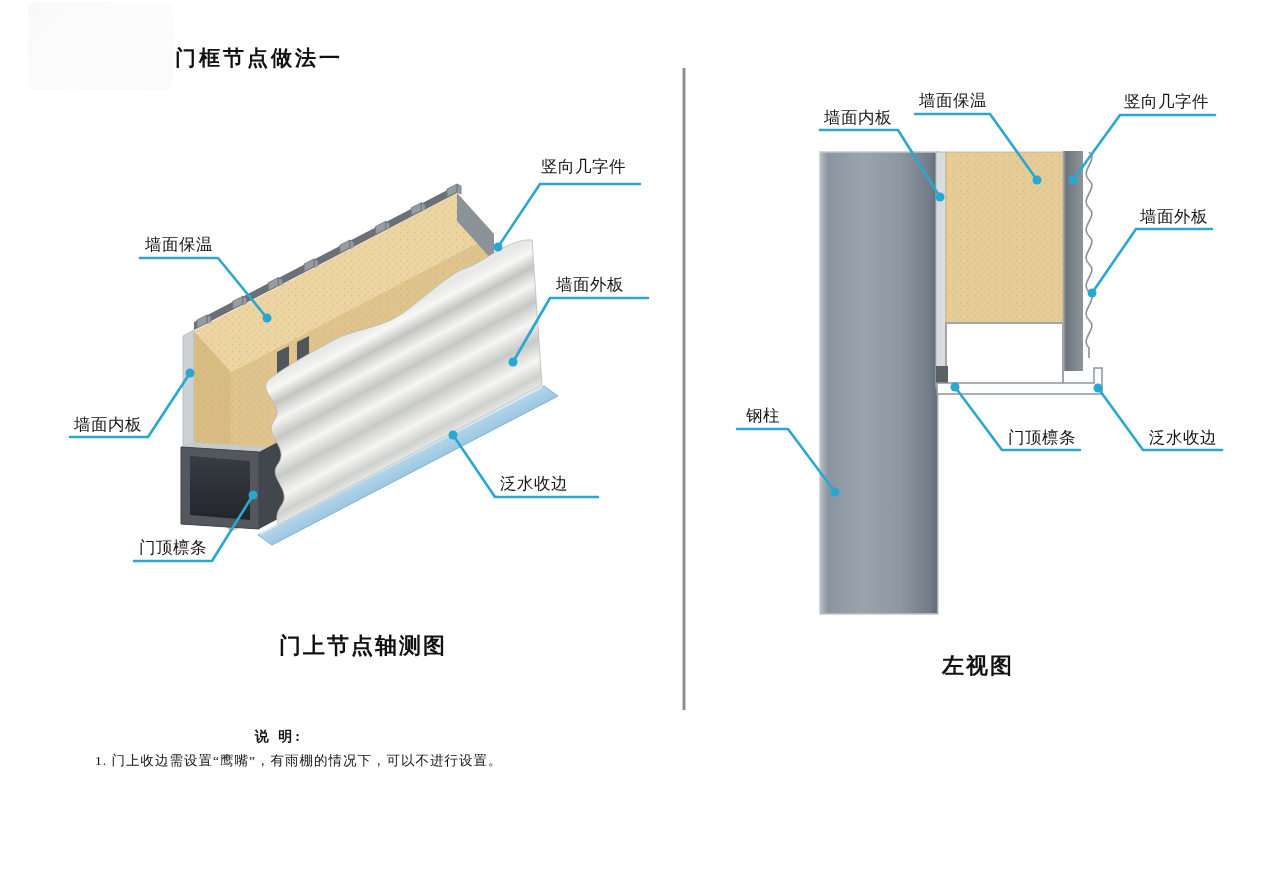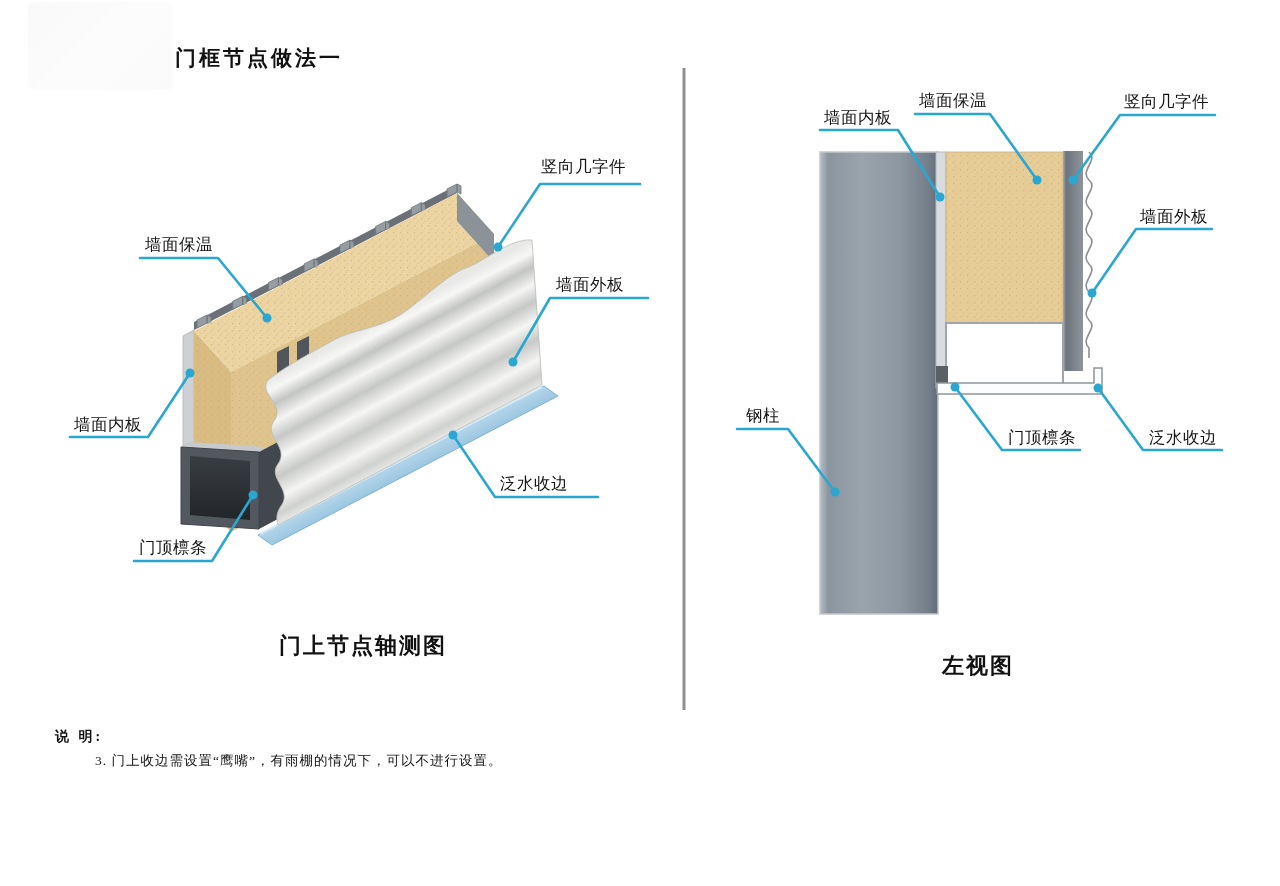--- a/index.html
+++ b/index.html
@@ -14,21 +14,21 @@
   }
   .title{
     position:absolute;left:175px;top:44px;font-size:21px;font-weight:bold;
     letter-spacing:3px;color:#111;
   }
   .caption{
     position:absolute;font-size:22px;font-weight:bold;letter-spacing:2px;color:#111;
   }
   .caption.left{left:279px;top:631px;}
   .caption.right{left:942px;top:651px;}
-  .notes{position:absolute;left:55px;top:728px;color:#111;}
+  .notes{position:absolute;left:55px;top:728px;color:#111;text-align:center;}
   .notes .heading{font-size:14px;font-weight:bold;letter-spacing:3px;}
   .notes .item{margin-top:6px;margin-left:40px;font-size:13.5px;letter-spacing:1px;}
   svg{position:absolute;left:0;top:0;}
   svg text{
     font-family:"Liberation Serif","DejaVu Serif",serif;
     font-size:16.5px;fill:#141414;letter-spacing:0.5px;
   }
 </style>
 </head>
 <body>
@@ -204,16 +204,16 @@
       <text x="1008" y="443">门顶檩条</text>
       <text x="1149" y="443">泛水收边</text>
     </g>
   </svg>
 
   <div class="caption left">门上节点轴测图</div>
   <div class="caption right">左视图</div>
 
   <div class="notes">
     <div class="heading">说 明:</div>
-    <div class="item">3. 门上收边需设置“鹰嘴”，有雨棚的情况下，可以不进行设置。</div>
+    <div class="item">1. 门上收边需设置“鹰嘴”，有雨棚的情况下，可以不进行设置。</div>
   </div>
 
 </div>
 
 </body></html>

